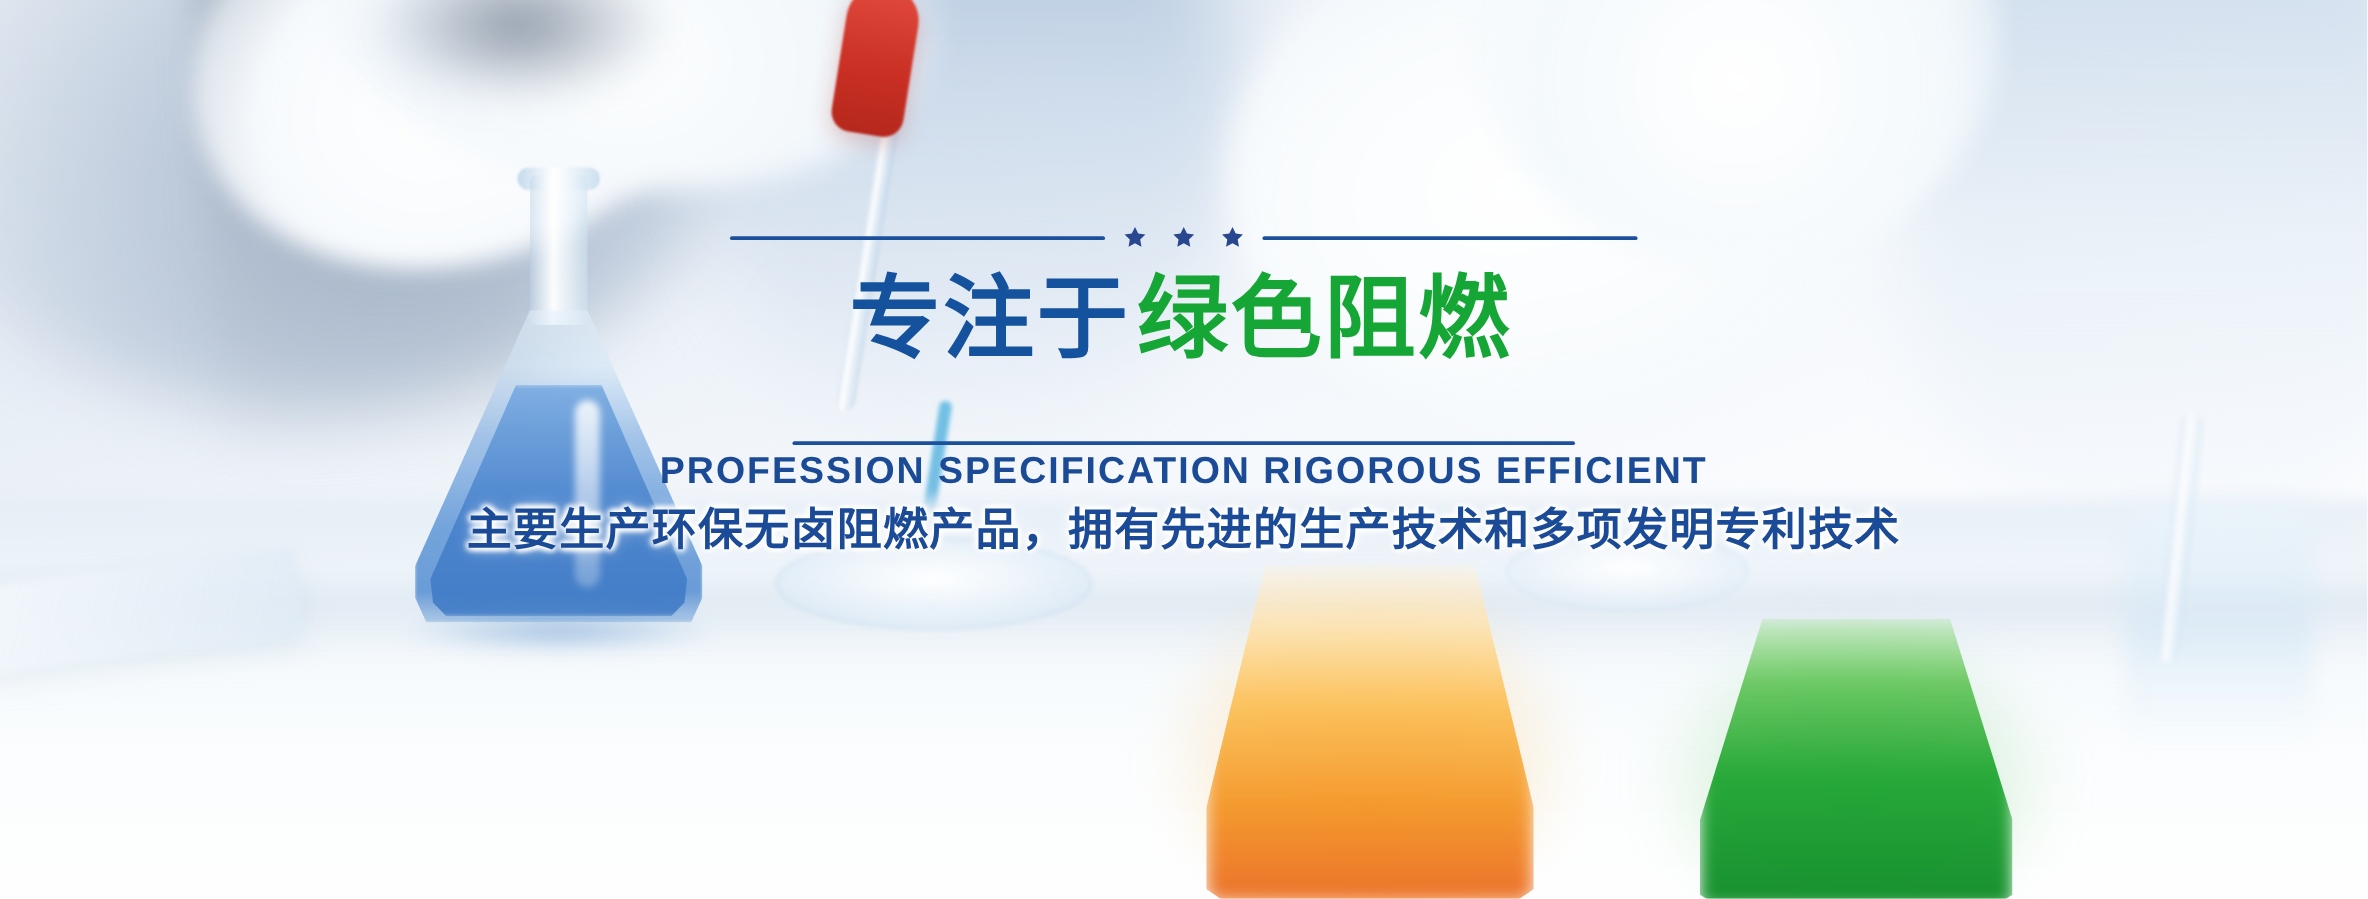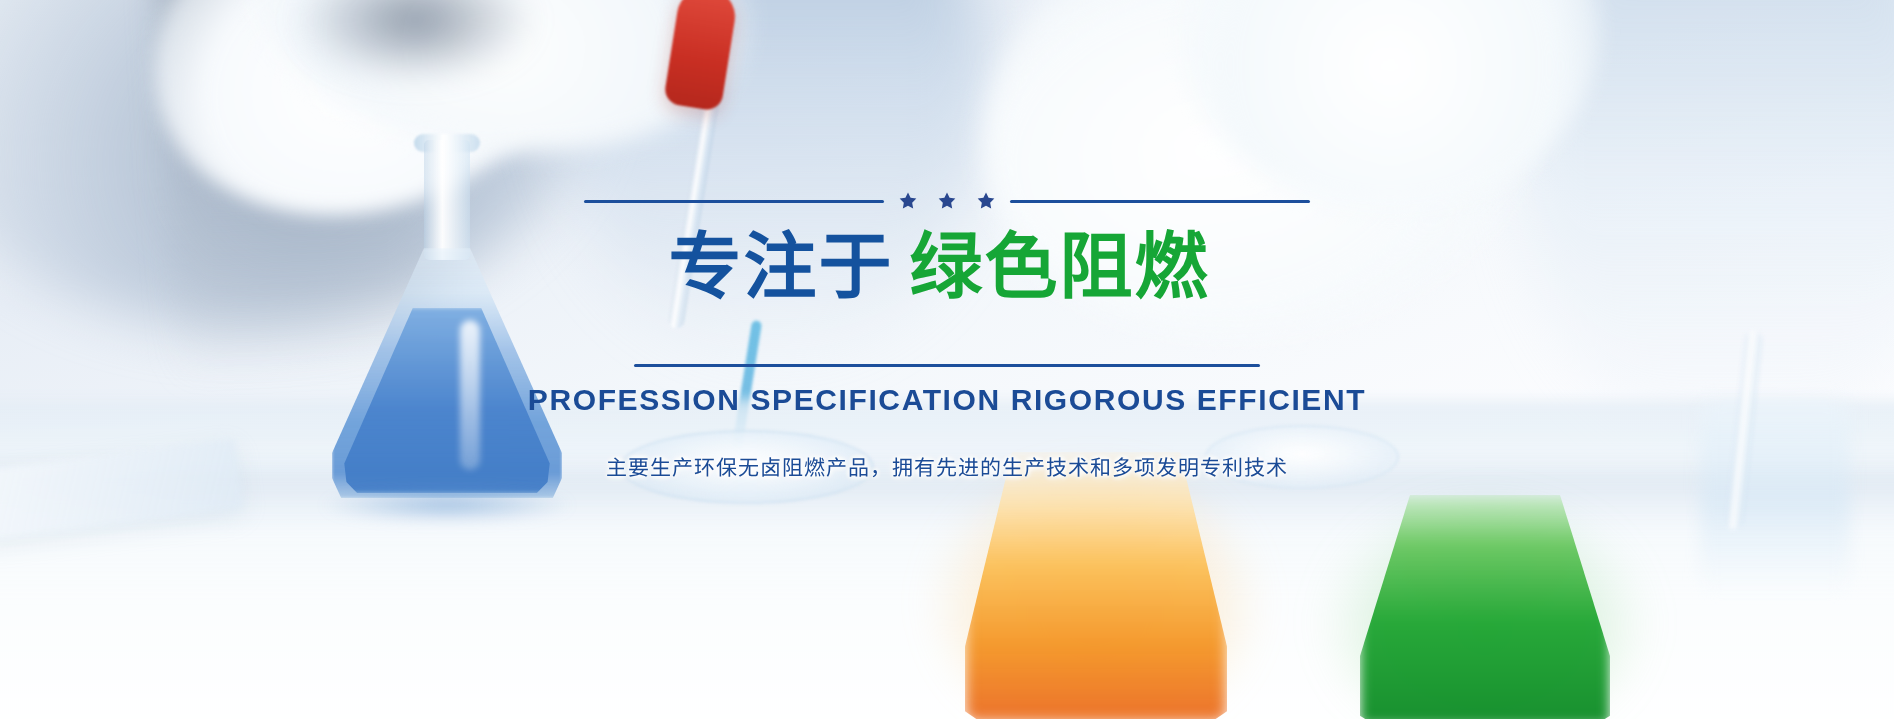--- a/index.html
+++ b/index.html
@@ -192,54 +192,53 @@
     box-shadow:0 8px 22px rgba(170,190,210,.22);
   }
   .tube-right{
     position:absolute;left:1735px;top:330px;width:18px;height:200px;
     background:linear-gradient(90deg,rgba(198,218,236,.4),rgba(255,255,255,.85) 40%,rgba(200,222,240,.45));
     border-radius:9px;filter:blur(2px);transform:rotate(6deg);
   }
 
   
   .content{
-    position:absolute;left:0;top:15px;width:1894px;height:627px;
+    position:absolute;left:0;top:4px;width:1894px;height:627px;
     display:flex;flex-direction:column;align-items:center;
     padding-top:176px;box-sizing:border-box;
   }
 
   .rule-row{display:flex;align-items:center;gap:14px;}
   .rule{height:3px;background:#1c4f9c;border-radius:2px;}
   .rule.left{width:300px;}
   .rule.right{width:300px;}
   .stars{display:flex;align-items:center;gap:19px;}
   .star{width:20px;height:20px;display:block;}
 
   .headline{
     margin-top:18px;
     font-size:73px;line-height:1.04;font-weight:700;letter-spacing:2px;
     white-space:nowrap;display:flex;align-items:baseline;
     font-family:"DejaVu Sans","Liberation Sans",sans-serif;
   }
   .hl-blue{color:#14529e;}
-  .hl-green{color:#16a636;margin:0 16px;}
+  .hl-green{color:#16a636;margin:0 5px;}
 
   .headline-rule{
     width:626px;height:3px;background:#1c4f9c;margin-top:10px;border-radius:2px;
   }
 
   .subtitle{
-    margin-top:16px;
+    margin-top:4px;
     font-size:30px;font-weight:700;letter-spacing:1.6px;color:#1b4b96;
     white-space:nowrap;
   }
 
   .tagline{
-    margin-top:34px;
-    font-size:21px;font-weight:400;letter-spacing:1px;color:#1b4b96;
+    font-size:36px;font-weight:700;letter-spacing:1px;color:#1b4b96;
     white-space:nowrap;
     text-shadow:
       0 0 7px rgba(255,255,255,.96),
       1px 0 5px rgba(255,255,255,.95),
       -1px 0 5px rgba(255,255,255,.95),
       0 1px 5px rgba(255,255,255,.95),
       0 -1px 5px rgba(255,255,255,.95),
       0 0 14px rgba(255,255,255,.8);
     font-family:"DejaVu Sans","Liberation Sans",sans-serif;
   }

